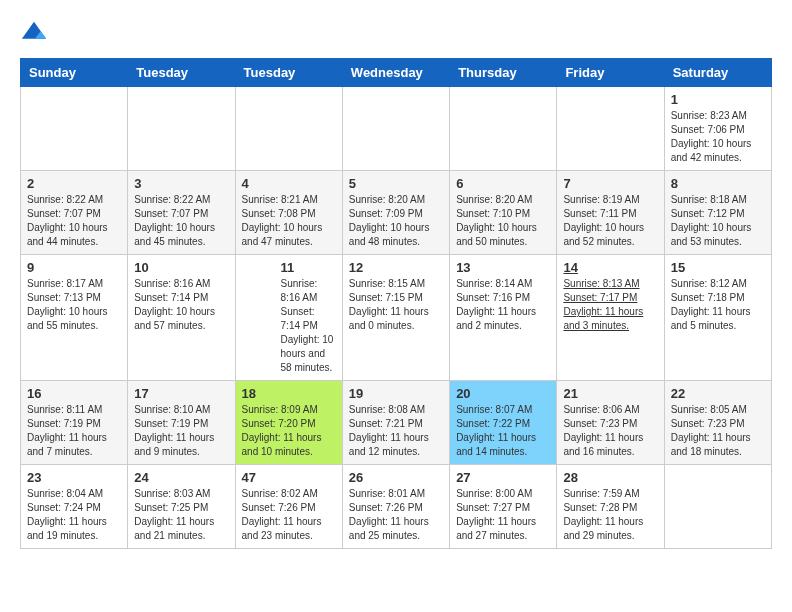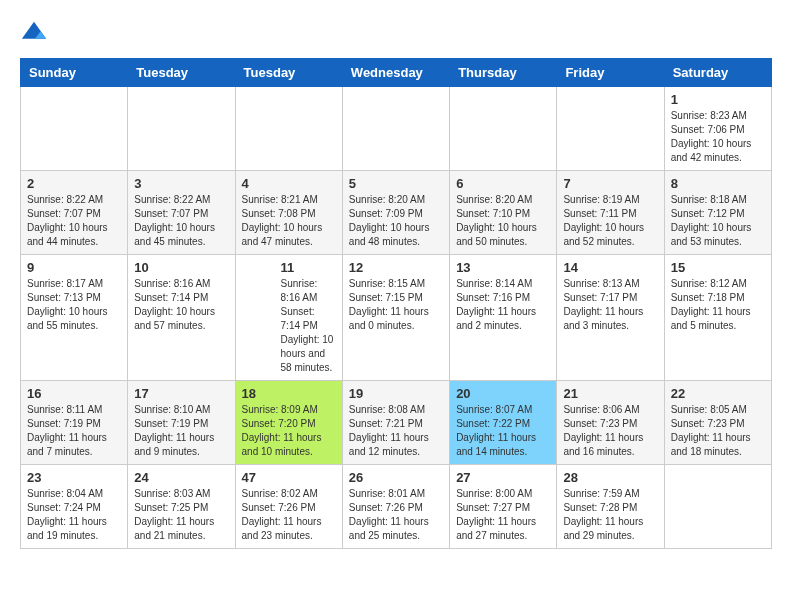--- a/index.html
+++ b/index.html
@@ -226,21 +226,21 @@
 Daylight: 11 hours
 and 0 minutes.</div>
         </td>
         <td style="background-color: rgb(255, 255, 255);">
           <span class="day-num">13</span>
           <div class="day-detail">Sunrise: 8:14 AM
 Sunset: 7:16 PM
 Daylight: 11 hours
 and 2 minutes.</div>
         </td>
-        <td style="background-color: rgb(255, 255, 255);">
+        <td style="background-color: rgb(255, 255, 255); text-decoration: underline;">
           <span class="day-num">14</span>
           <div class="day-detail">Sunrise: 8:13 AM
 Sunset: 7:17 PM
 Daylight: 11 hours
 and 3 minutes.</div>
         </td>
         <td style="background-color: rgb(255, 255, 255);">
           <span class="day-num">15</span>
           <div class="day-detail">Sunrise: 8:12 AM
 Sunset: 7:18 PM

